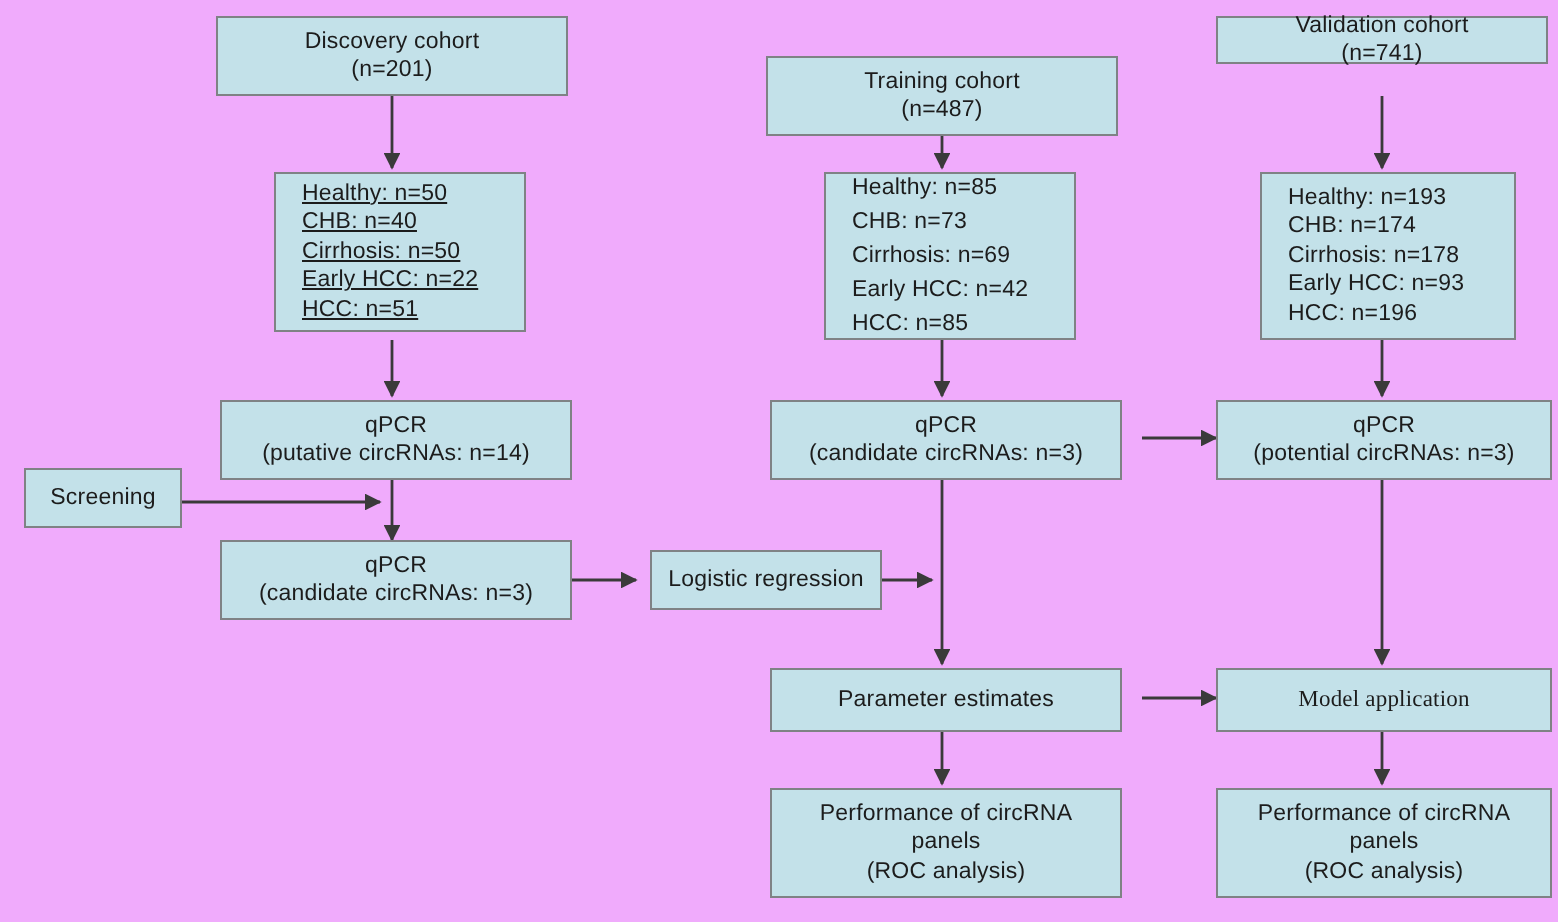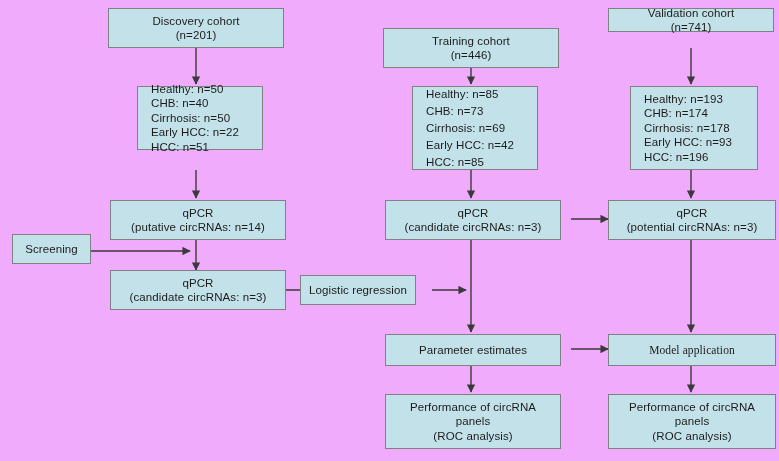--- a/index.html
+++ b/index.html
@@ -92,29 +92,29 @@
     </g>
   </svg>
 
   <div class="node" style="left:108px; top:8px; width:176px; height:40px;">
     <span class="line">Discovery cohort</span>
     <span class="line">(n=201)</span>
   </div>
 
   <div class="node" style="left:383px; top:8px; width:176px; height:40px;margin-top:20px;">
     <span class="line">Training cohort</span>
-    <span class="line">(n=446)</span>
+    <span class="line">(n=487)</span>
   </div>
 
   <div class="node" style="left:608px; top:8px; width:166px; height:24px;">
     <span class="line">Validation cohort</span>
     <span class="line">(n=741)</span>
   </div>
 
-  <div class="node left-align" style="left:137px; top:86px; width:126px; height:64px;">
+  <div class="node left-align" style="left:137px; top:86px; width:126px; height:80px;text-decoration:underline;">
     <span class="line">Healthy: n=50</span>
     <span class="line">CHB: n=40</span>
     <span class="line">Cirrhosis: n=50</span>
     <span class="line">Early HCC: n=22</span>
     <span class="line">HCC: n=51</span>
   </div>
 
   <div class="node left-align" style="left:412px; top:86px; width:126px; height:84px;justify-content:space-between;">
     <span class="line">Healthy: n=85</span>
     <span class="line">CHB: n=73</span>
@@ -148,21 +148,21 @@
 
   <div class="node" style="left:12px; top:234px; width:79px; height:30px;">
     <span class="line">Screening</span>
   </div>
 
   <div class="node" style="left:110px; top:270px; width:176px; height:40px;">
     <span class="line">qPCR</span>
     <span class="line">(candidate circRNAs: n=3)</span>
   </div>
 
-  <div class="node" style="left:300px; top:275px; width:116px; height:30px;">
+  <div class="node" style="left:325px; top:275px; width:116px; height:30px;">
     <span class="line">Logistic regression</span>
   </div>
 
   <div class="node" style="left:385px; top:334px; width:176px; height:32px;">
     <span class="line">Parameter estimates</span>
   </div>
 
   <div class="node" style="left:608px; top:334px; width:168px; height:32px;font-family:Liberation Serif, serif;">
     <span class="line">Model application</span>
   </div>

